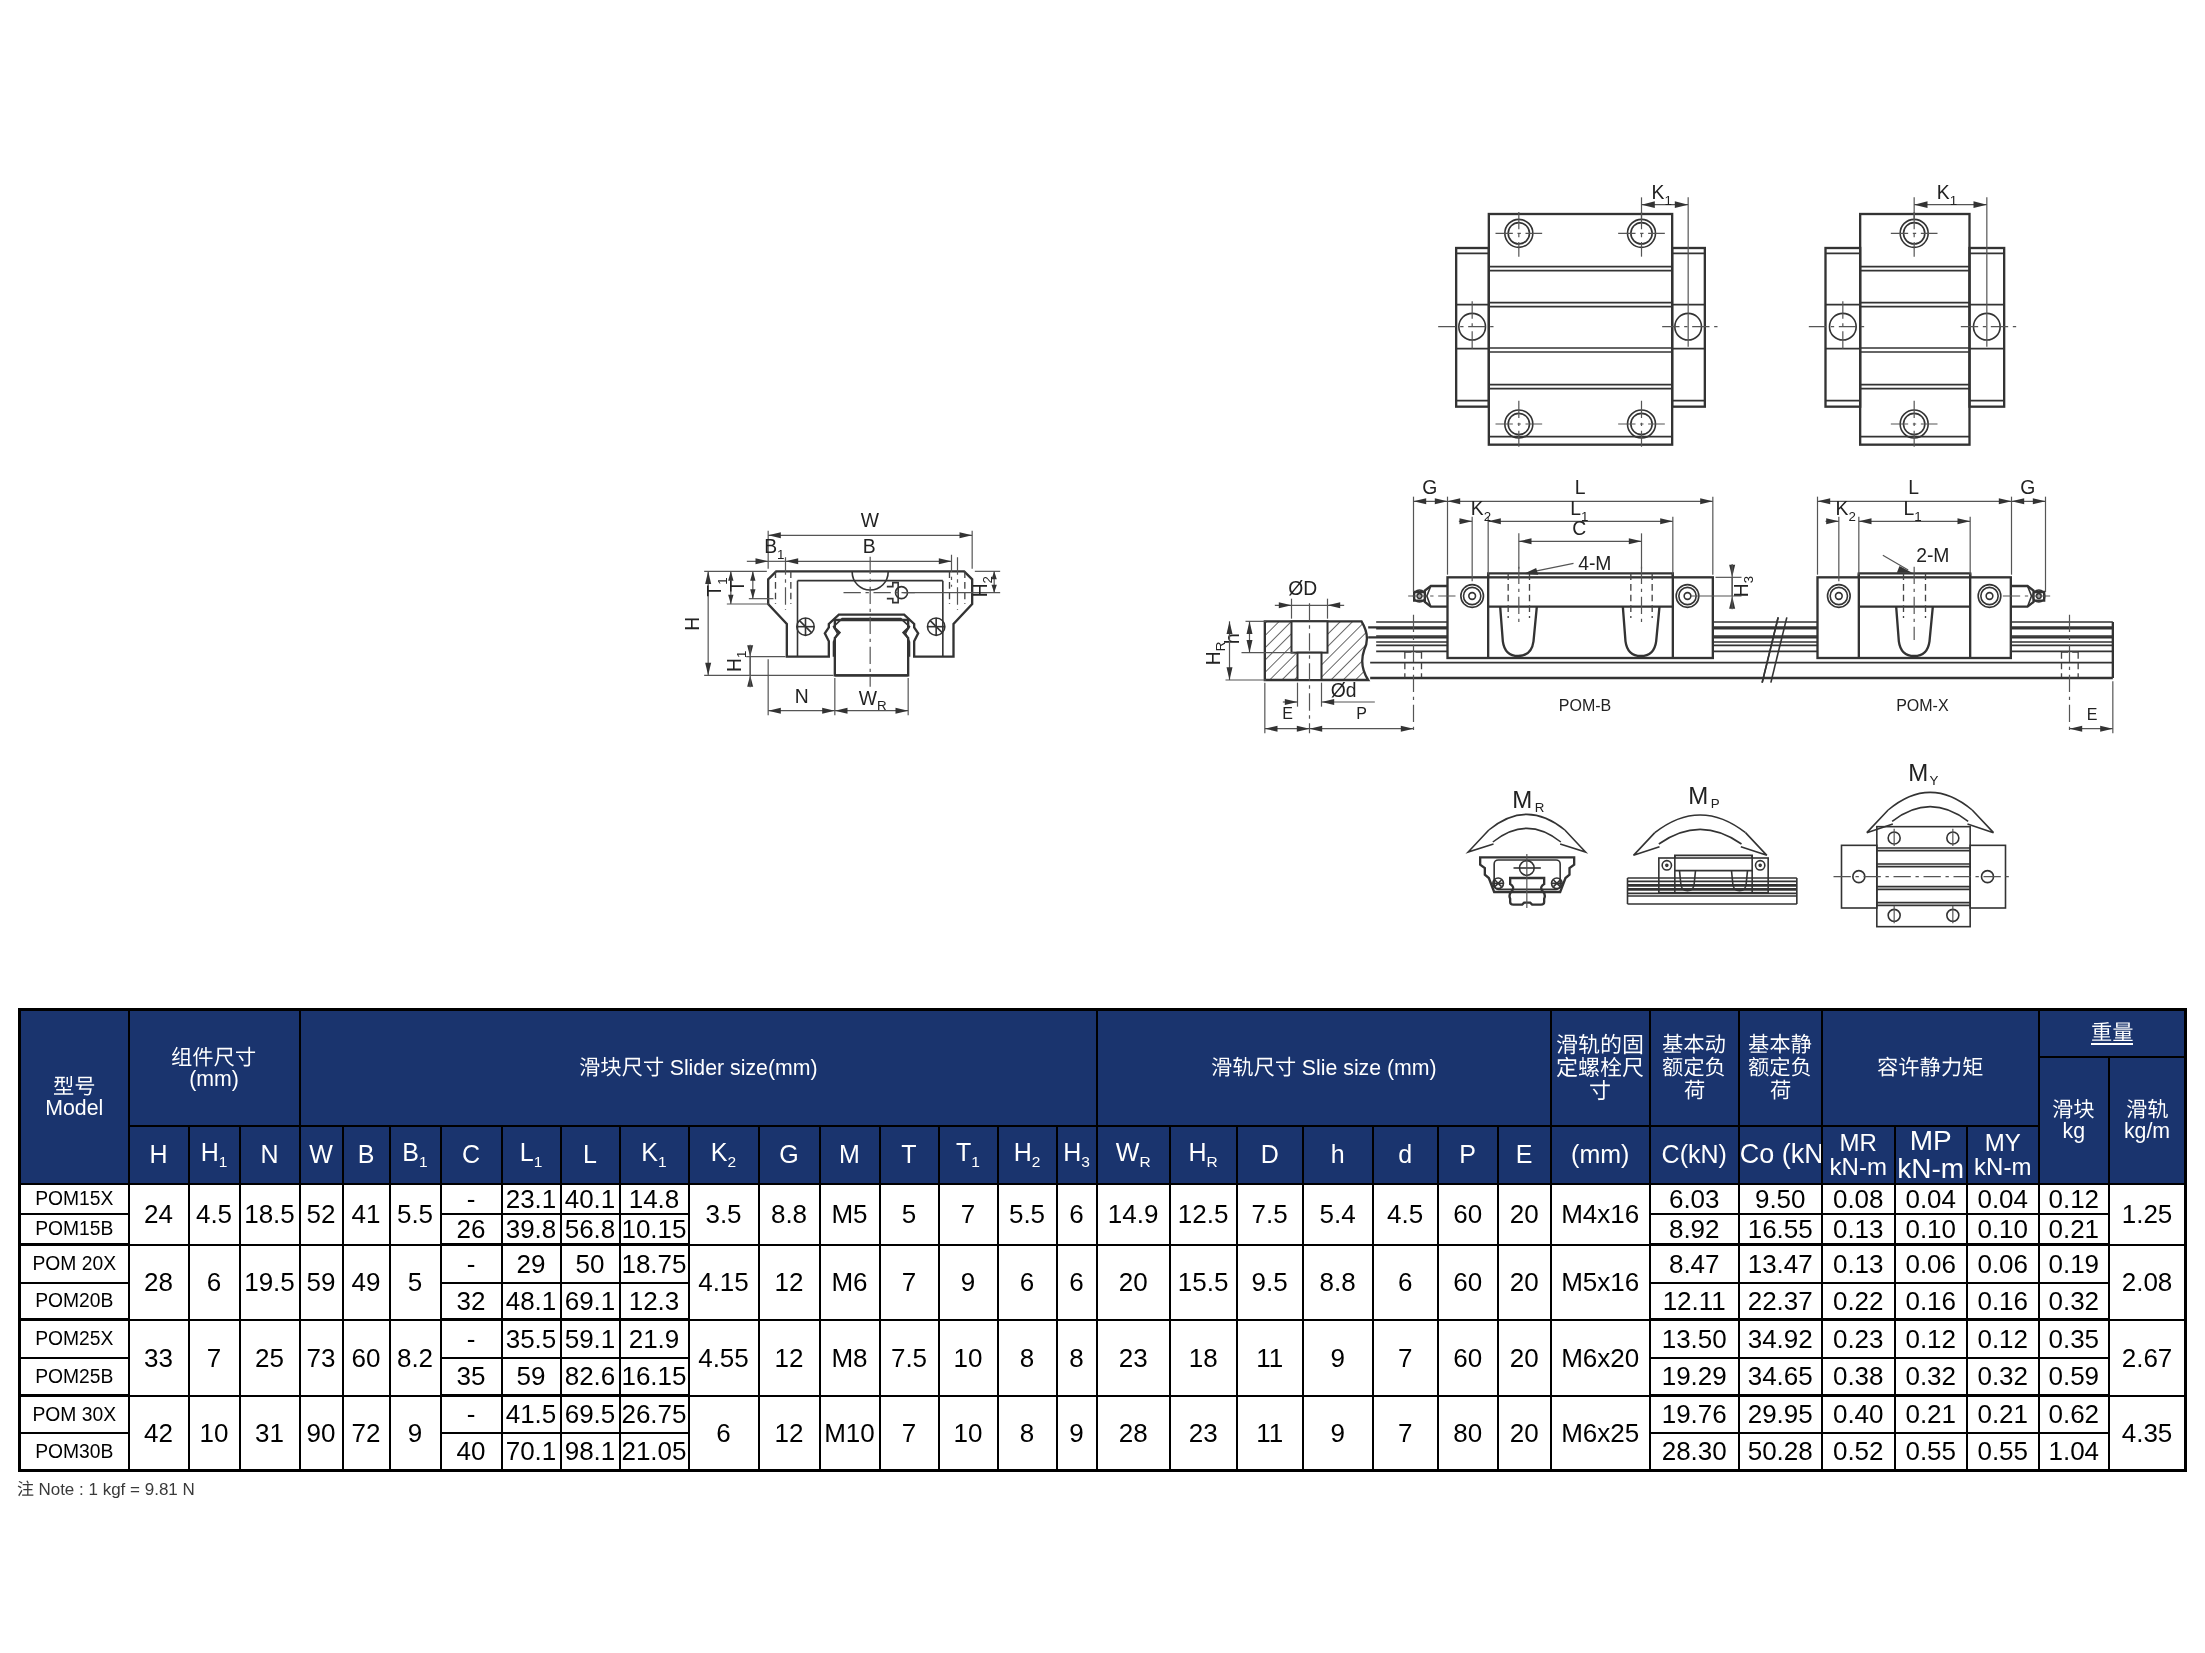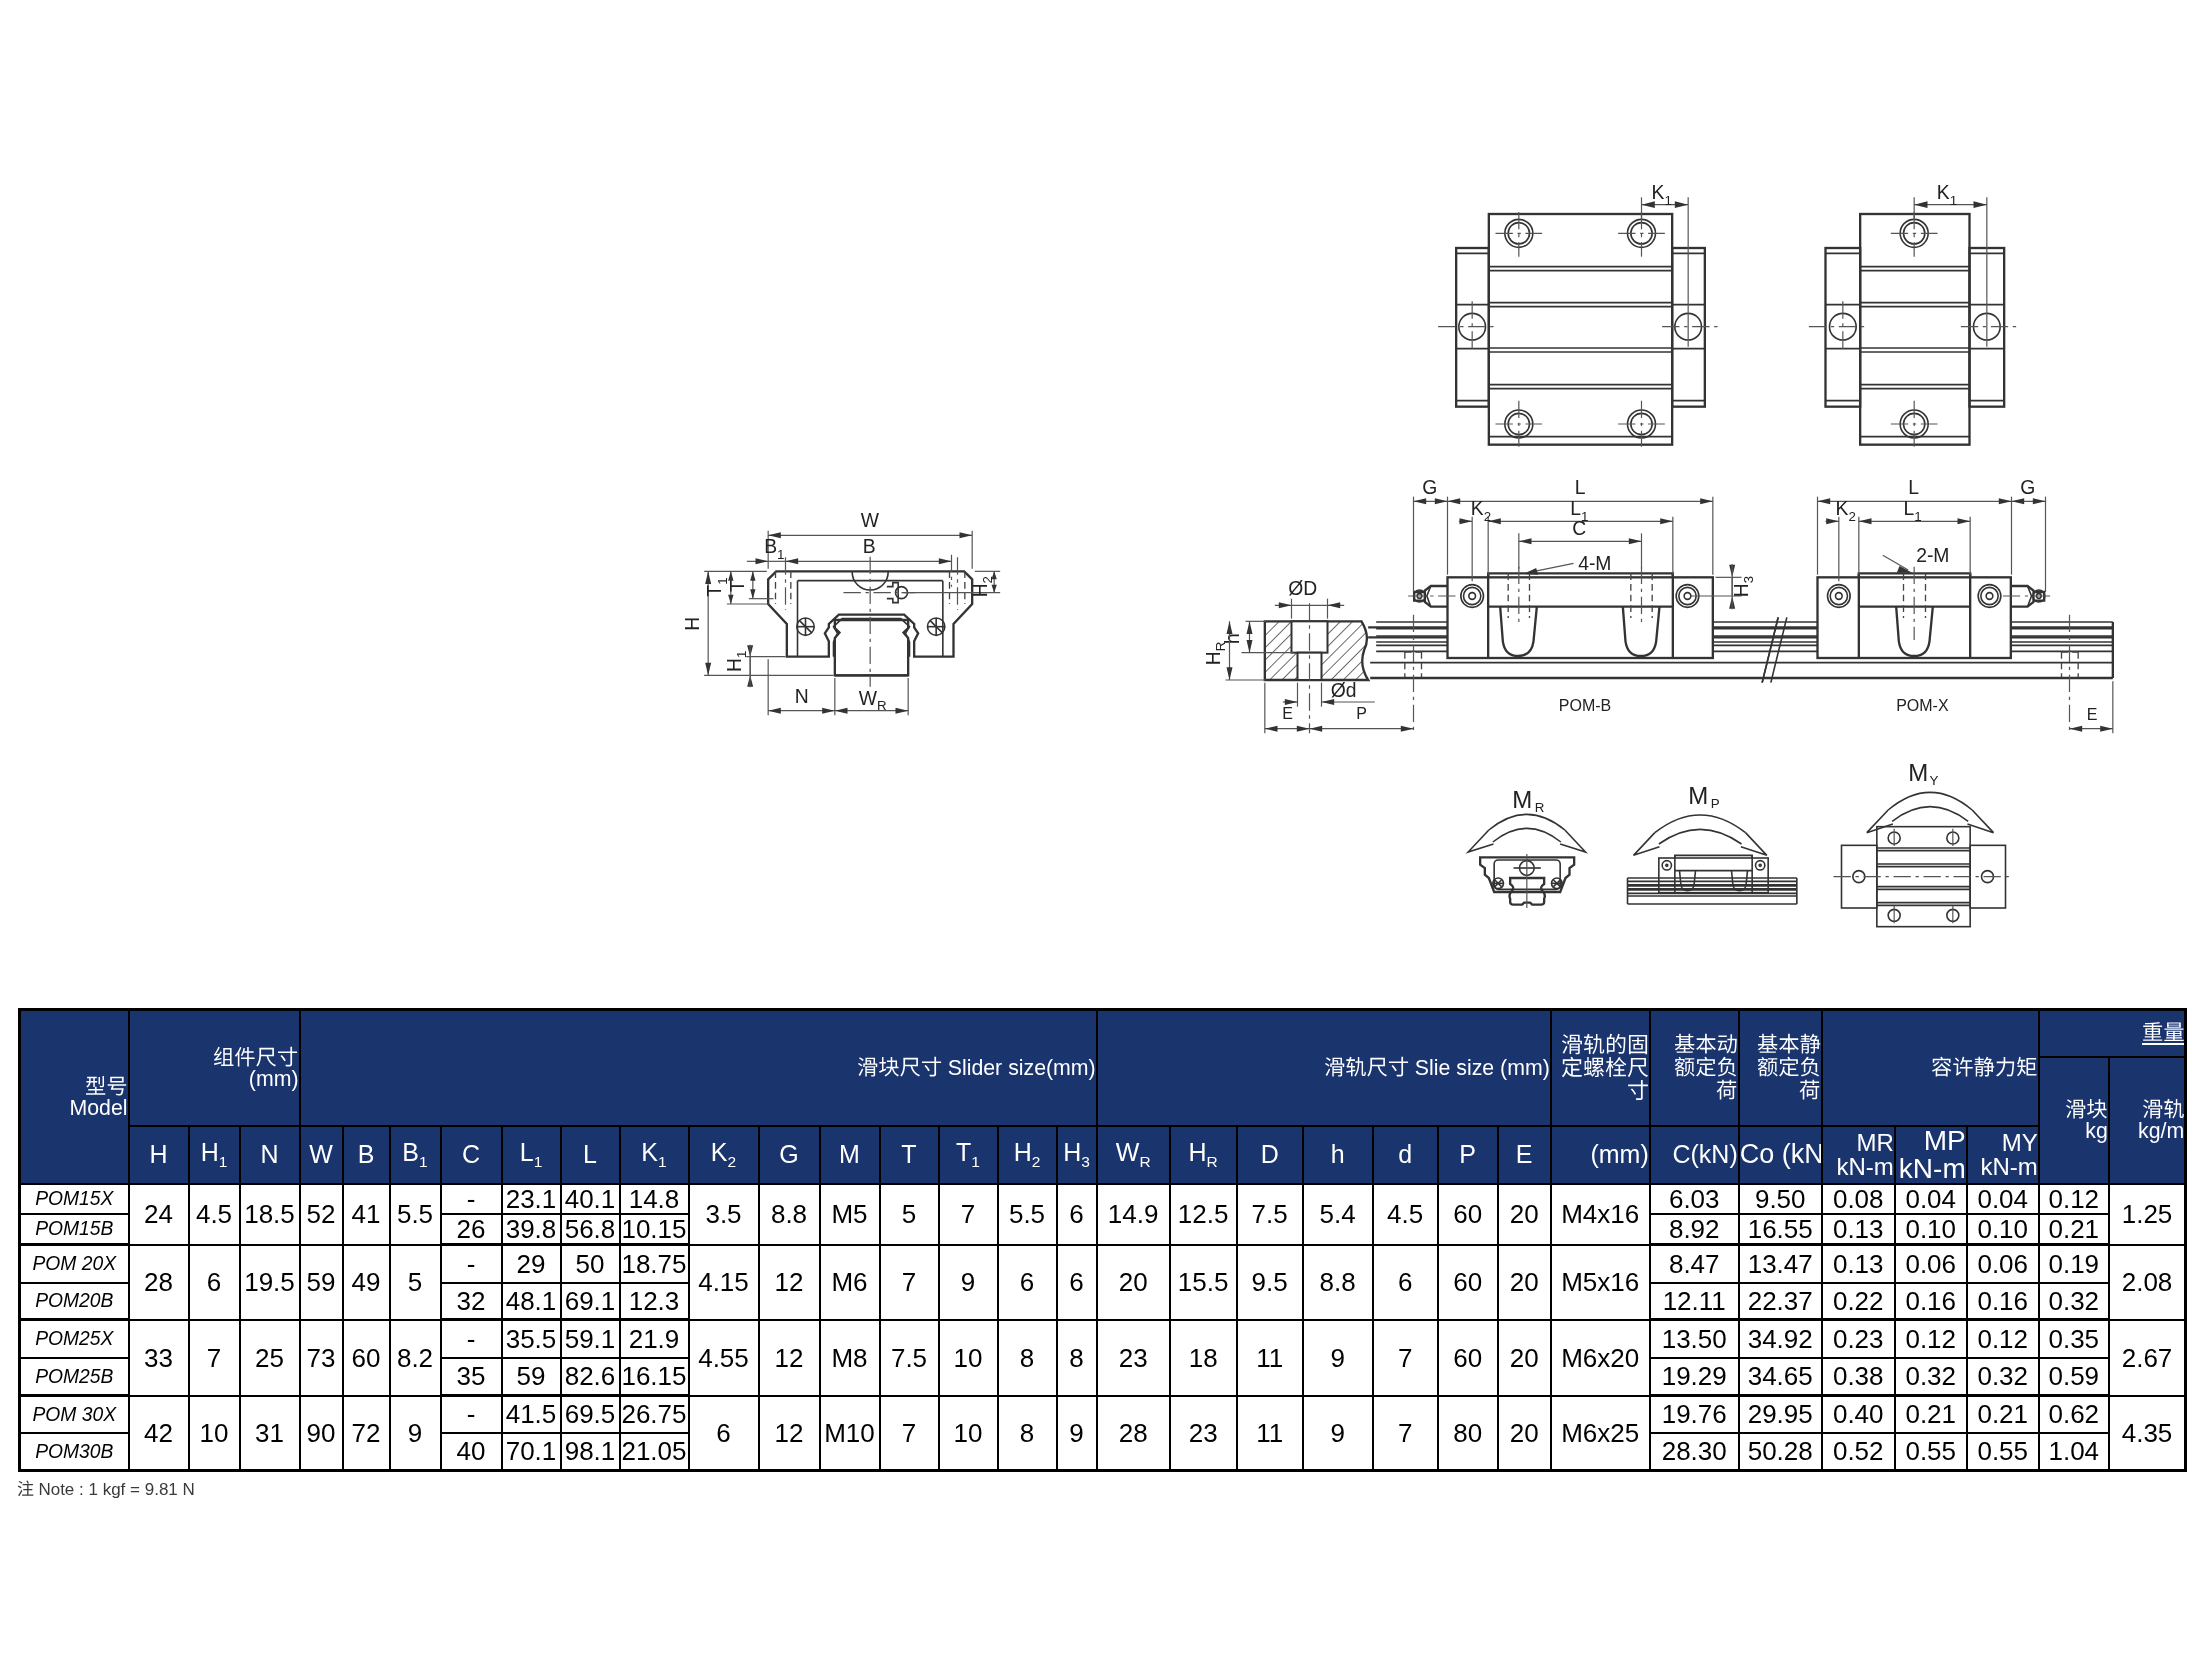--- a/index.html
+++ b/index.html
@@ -5,23 +5,23 @@
   html,body{margin:0;padding:0;background:#fff;}
   #page{position:relative;width:2205px;height:1654px;background:#fff;overflow:hidden;
         font-family:"Liberation Sans",sans-serif;}
   #title{position:absolute;left:62px;top:204px;font-size:41px;font-weight:bold;color:#111;
          letter-spacing:0.7px;}
   #note{position:absolute;left:16.7px;top:1480px;font-size:17px;color:#3a3a3a;}
   table.t{position:absolute;left:18px;top:1008px;border-collapse:collapse;table-layout:fixed;
           width:2167px;color:#000;border:3.3px solid #000;}
   table.t td{border:2px solid #000;text-align:center;vertical-align:middle;padding:0;
              font-size:26px;line-height:1;overflow:hidden;white-space:nowrap;}
-  .t td.hd{background:#1a346e;color:#fff;font-size:21.3px;text-align:right;}
+  .t td.hd{background:#1a346e;color:#fff;font-size:21.3px;}
   .t td.hL{background:#1a346e;color:#fff;font-size:25px;}
-  .t td.mod{font-size:19.3px;font-style:italic;}
+  .t td.mod{font-size:19.3px;}
   sub{font-size:62%;}
   .cj{height:1em;vertical-align:-0.12em;}
   .t td.bb{border-bottom-width:3.3px;}
 </style>
 </head>
 <body>
 <div id="page">
 <svg width="0" height="0" style="position:absolute">
       <defs>
         <path id="zg0" d="M635 783V448H704V783ZM822 834V387C822 374 818 370 802 369C787 368 737 368 680 370C691 350 701 321 705 301C776 301 825 302 855 314C885 325 893 344 893 386V834ZM388 733V595H264V601V733ZM67 595V528H189C178 461 145 393 59 340C73 330 98 302 108 288C210 351 248 441 259 528H388V313H459V528H573V595H459V733H552V799H100V733H195V602V595ZM467 332V221H151V152H467V25H47V-45H952V25H544V152H848V221H544V332Z"></path>

